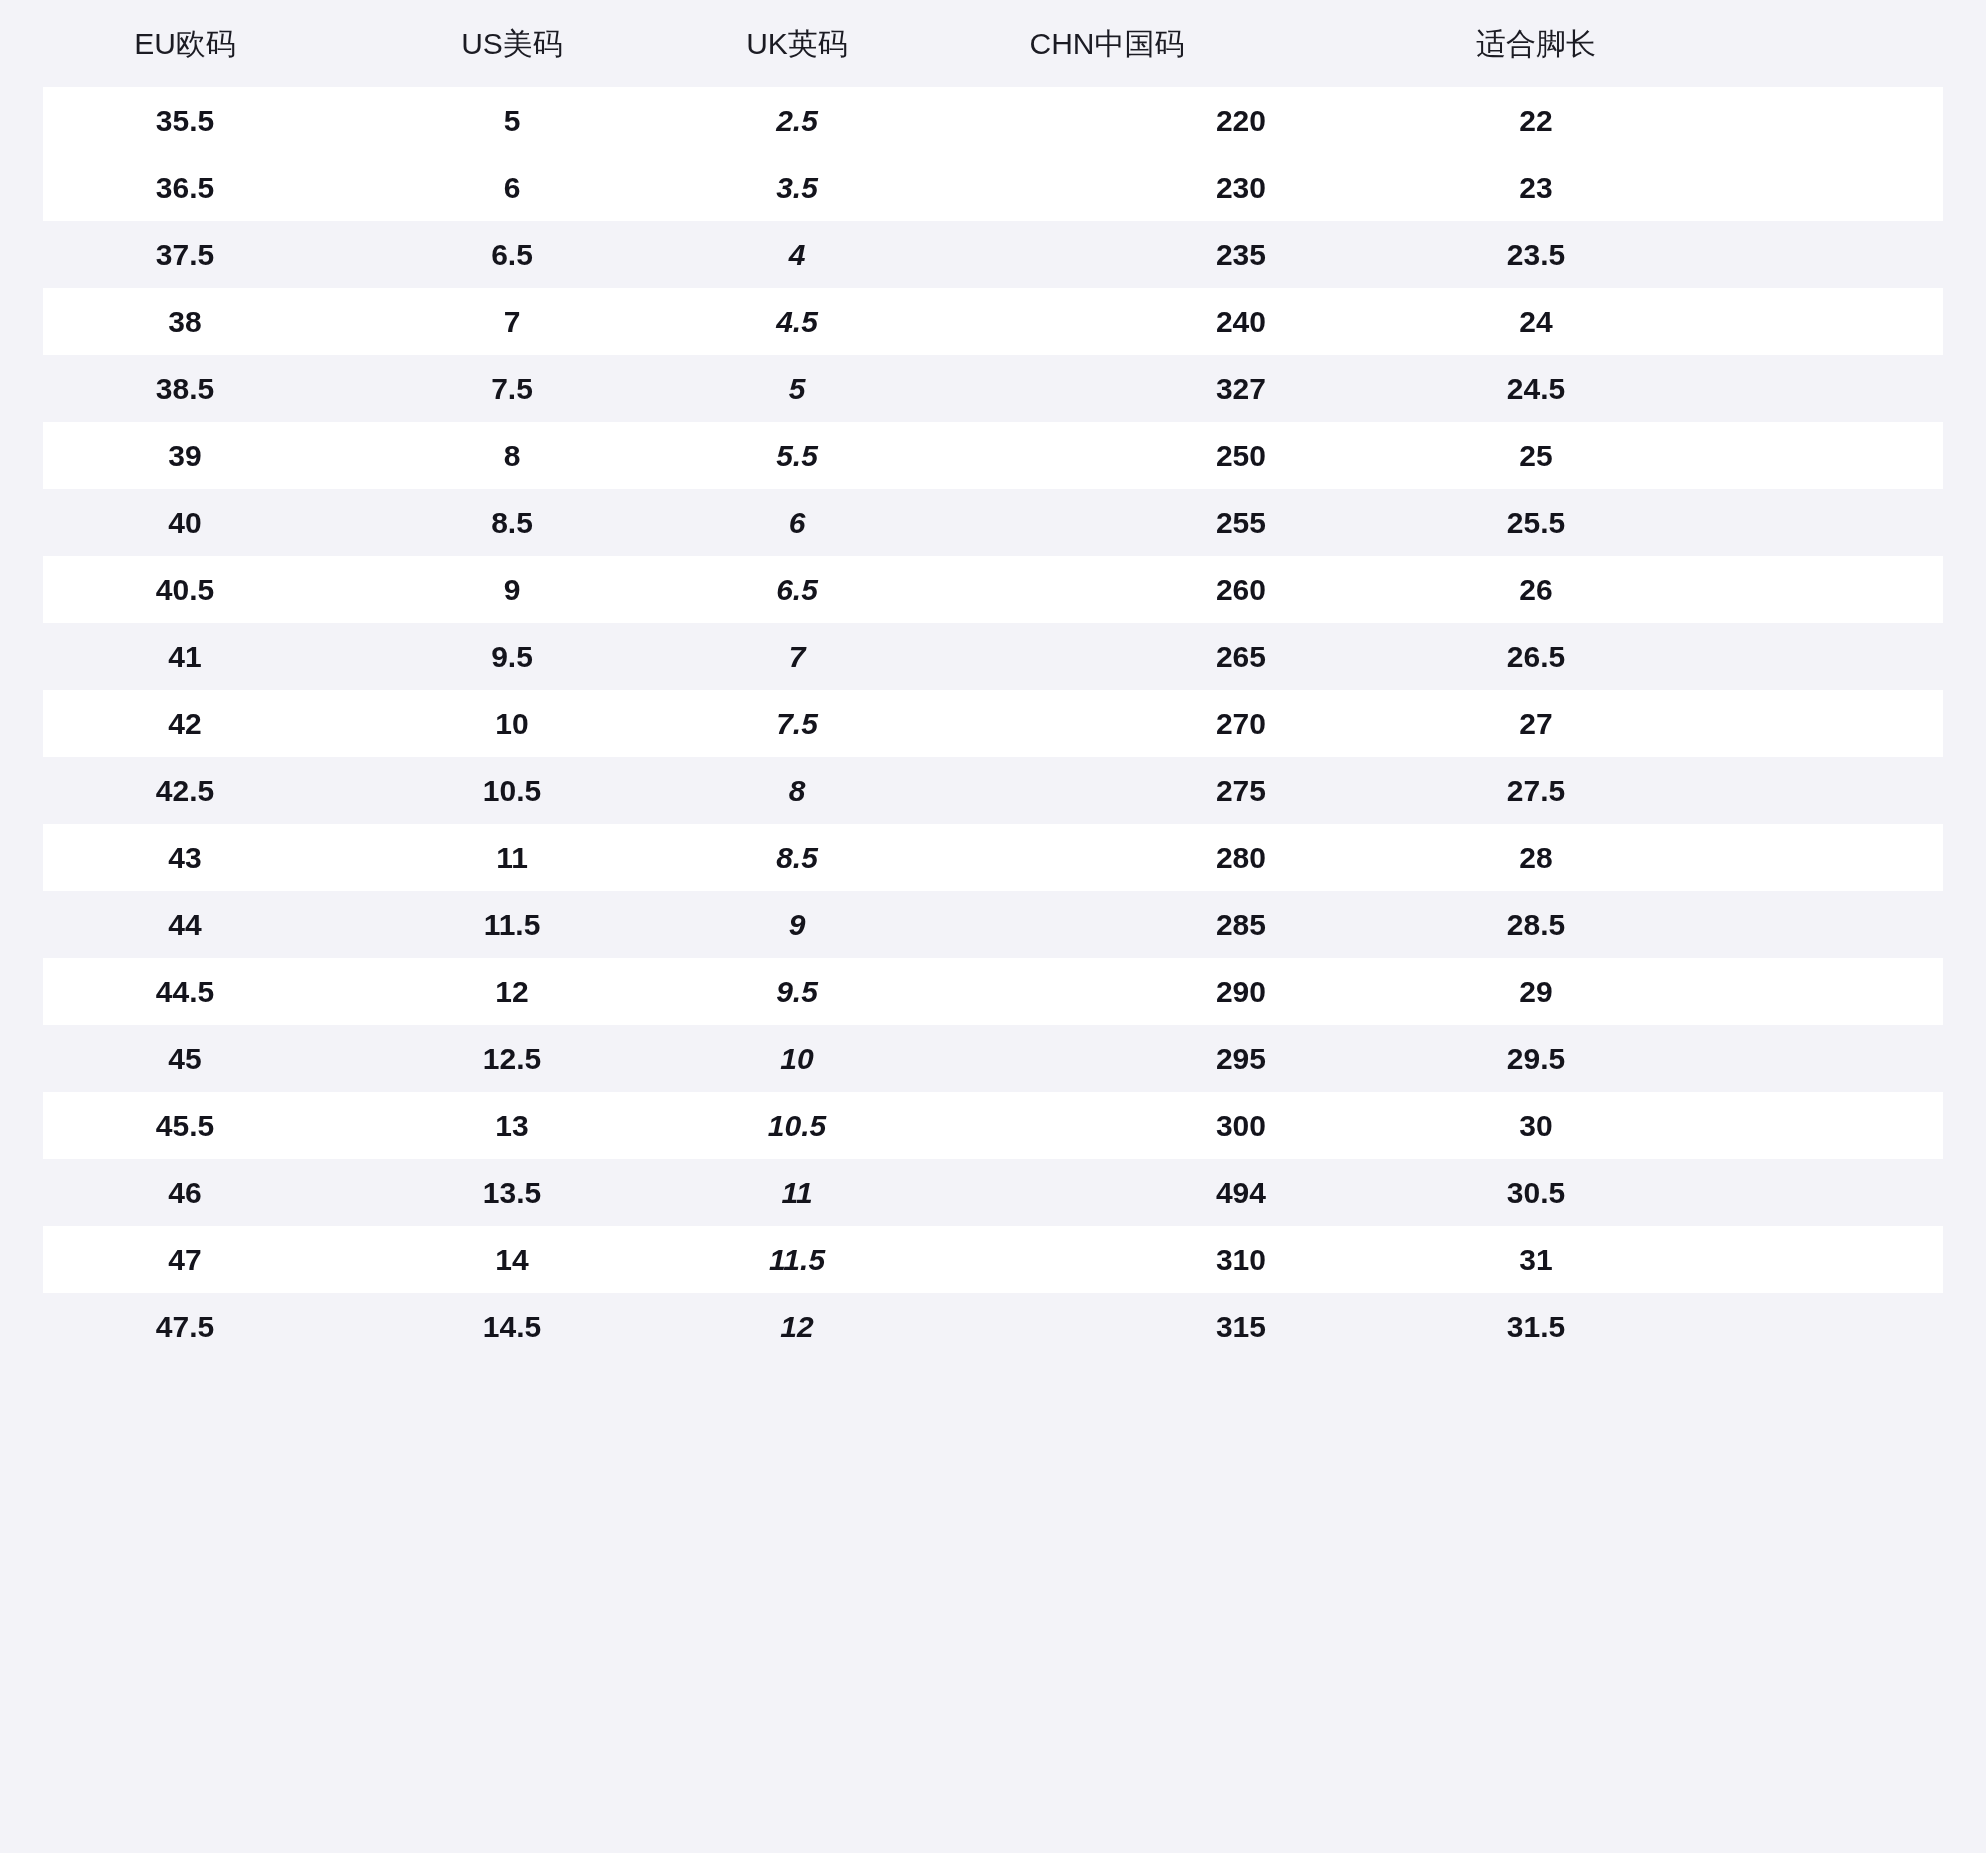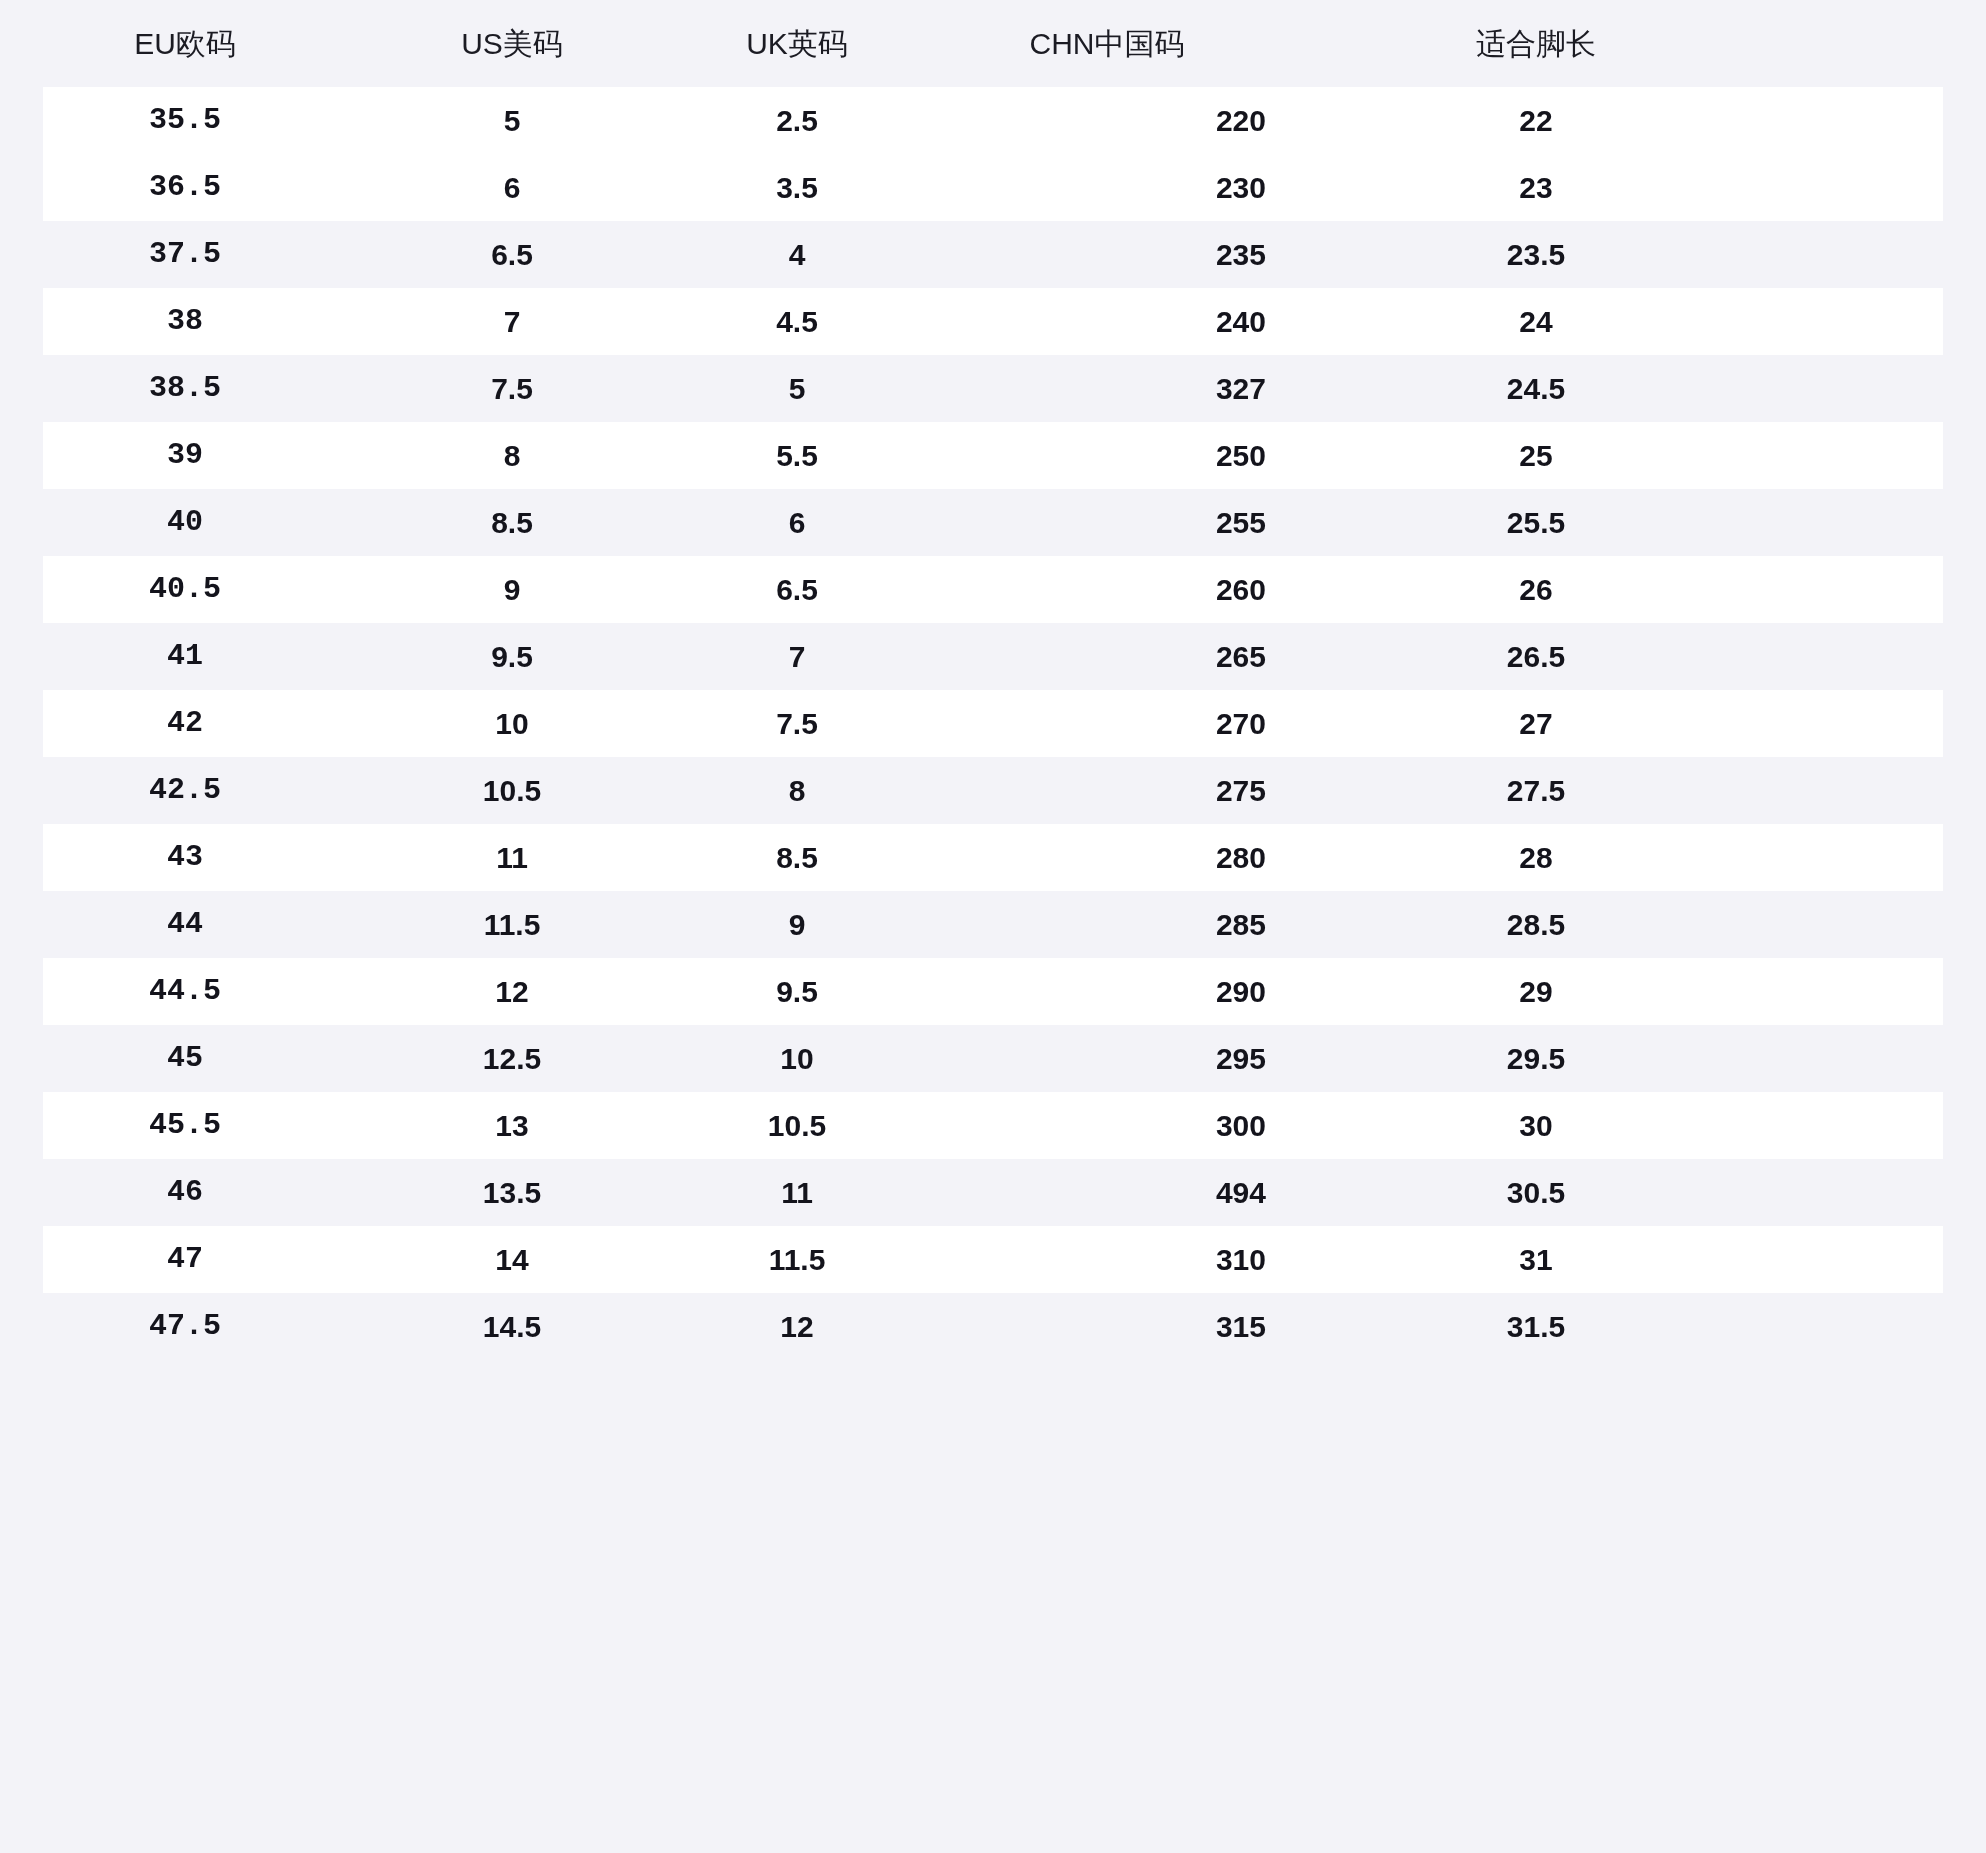--- a/index.html
+++ b/index.html
@@ -55,23 +55,23 @@
   tbody td {
     height: 67px;
     padding: 0;
     color: #14141c;
     font-weight: 700;
     font-size: 30px;
     line-height: 67px;
     text-align: center;
     white-space: nowrap;
   }
-  tbody td.d-eu   { padding-left: 0px; font-family: Liberation Mono, monospace;  }
+  tbody td.d-eu   { padding-left: 0px;  }
   tbody td.d-us   { padding-left: 8px;  }
-  tbody td.d-uk   { padding-left: 14px; }
+  tbody td.d-uk   { padding-left: 14px; font-style: italic; }
   tbody td.d-chn  { padding-left: 14px; text-align: right; }
   tbody td.d-foot { padding-right: 180px; }
 
   
   tbody tr.row-odd td {
     background: #ffffff;
   }
   tbody tr.row-odd td:first-child {
     box-shadow: inset 43px 0 0 0 #f3f3f8;
   }

